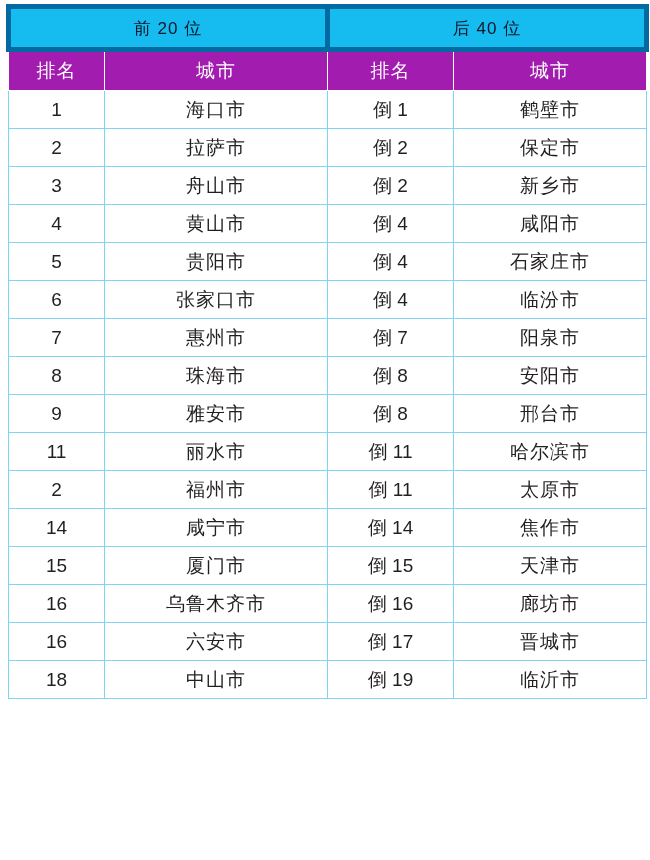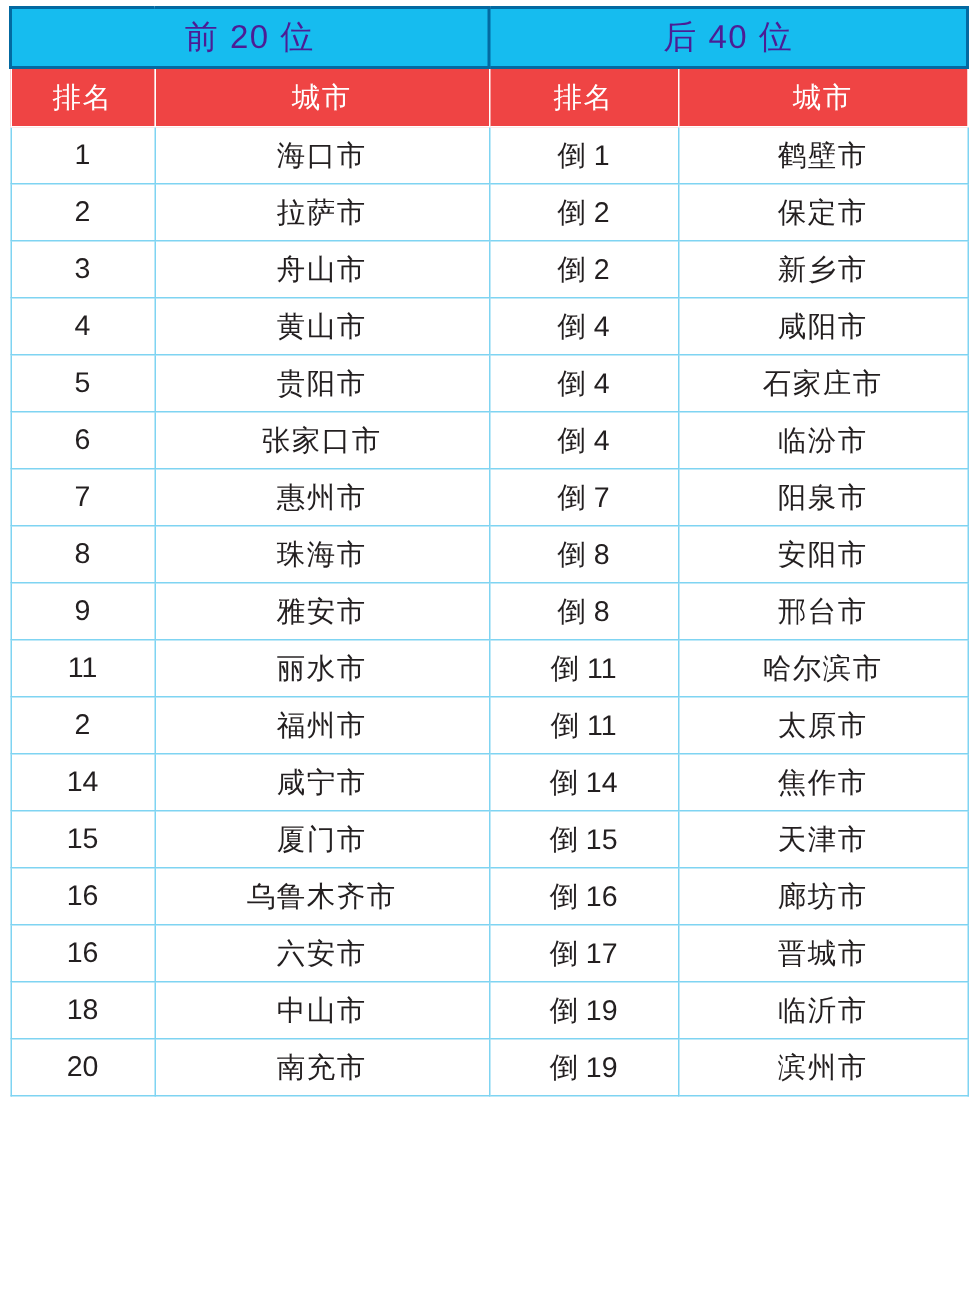--- a/index.html
+++ b/index.html
@@ -33,28 +33,28 @@
     padding: 0;
   }
   
   col.c1 { width: 96px; }
   col.c2 { width: 223px; }
   col.c3 { width: 126px; }
   col.c4 { width: 193px; }
 
   tr.group-head td {
     background: #16bcef;
-    color: #4c1d95;
+    color: #0f172a;
     height: 38px;
-    font-size: 22px;
+    font-size: 17px;
     letter-spacing: 1px;
-    border: 2px solid #0369a1;
+    border: 5px solid #0369a1;
   }
   tr.col-head td {
-    background: #ef4444;
+    background: #a21caf;
     color: #ffffff;
     height: 38px;
     font-size: 19px;
     letter-spacing: 1px;
     border: 1px solid #ffffff;
   }
   tr.data td {
     height: 37px;
     font-size: 19px;
     background: #ffffff;
@@ -183,21 +183,15 @@
         <td class="city-cell">六安市</td>
         <td class="rev-rank-cell">倒 17</td>
         <td class="city-cell">晋城市</td>
       </tr>
       <tr class="data">
         <td class="rank-cell">18</td>
         <td class="city-cell">中山市</td>
         <td class="rev-rank-cell">倒 19</td>
         <td class="city-cell">临沂市</td>
       </tr>
-      <tr class="data">
-        <td class="rank-cell">20</td>
-        <td class="city-cell">南充市</td>
-        <td class="rev-rank-cell">倒 19</td>
-        <td class="city-cell">滨州市</td>
-      </tr>
     </tbody>
   </table>
 </div>
 
 </body></html>

